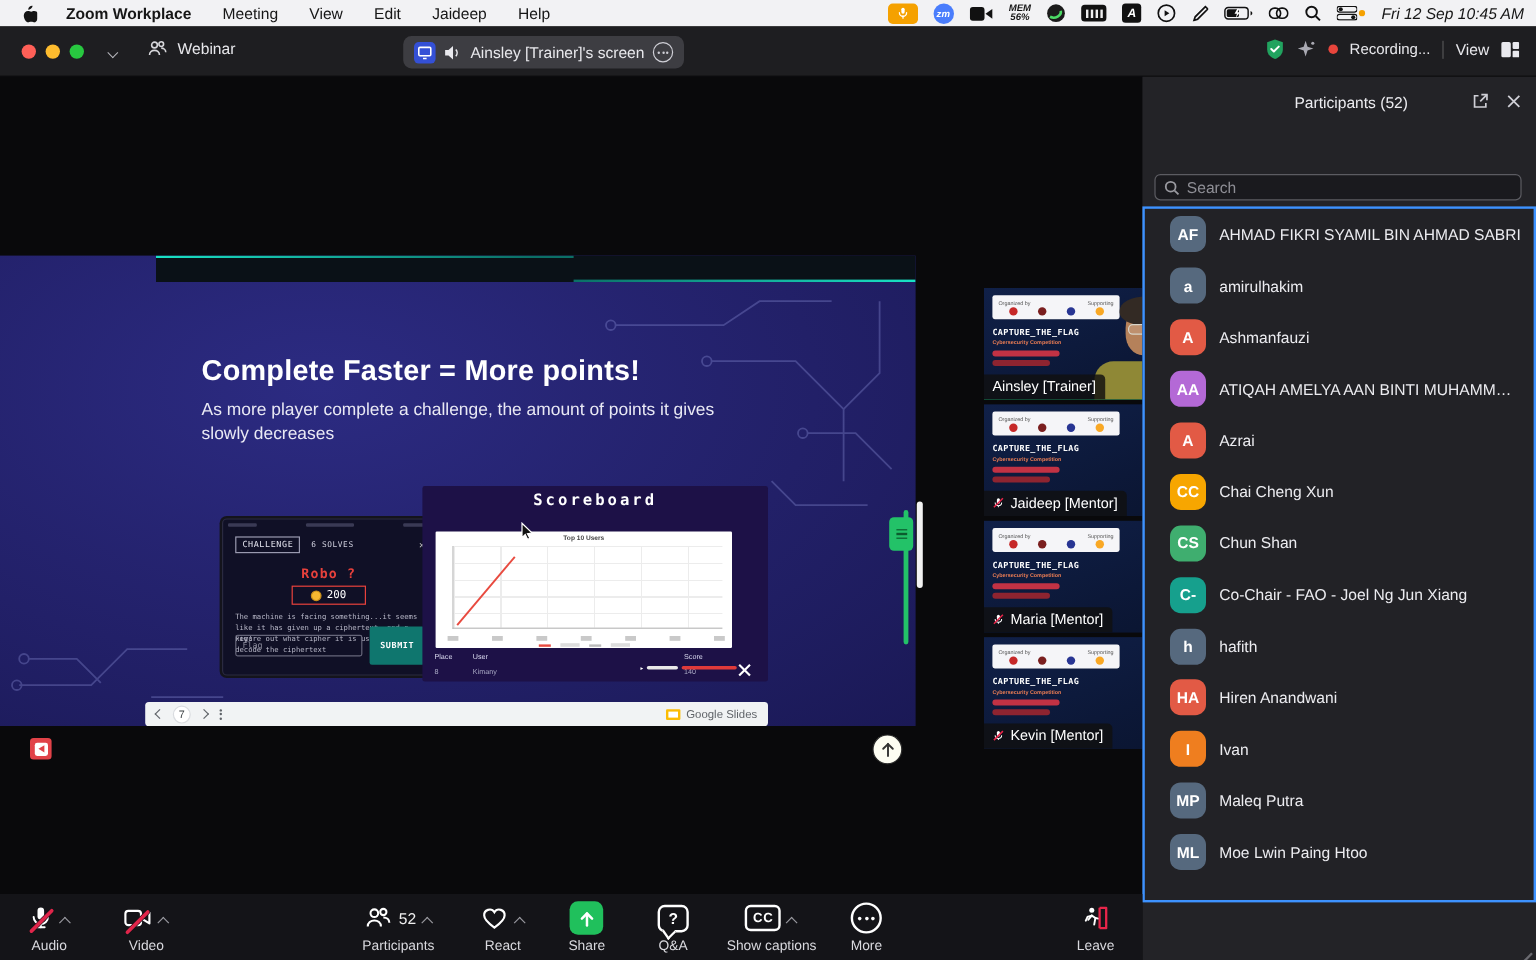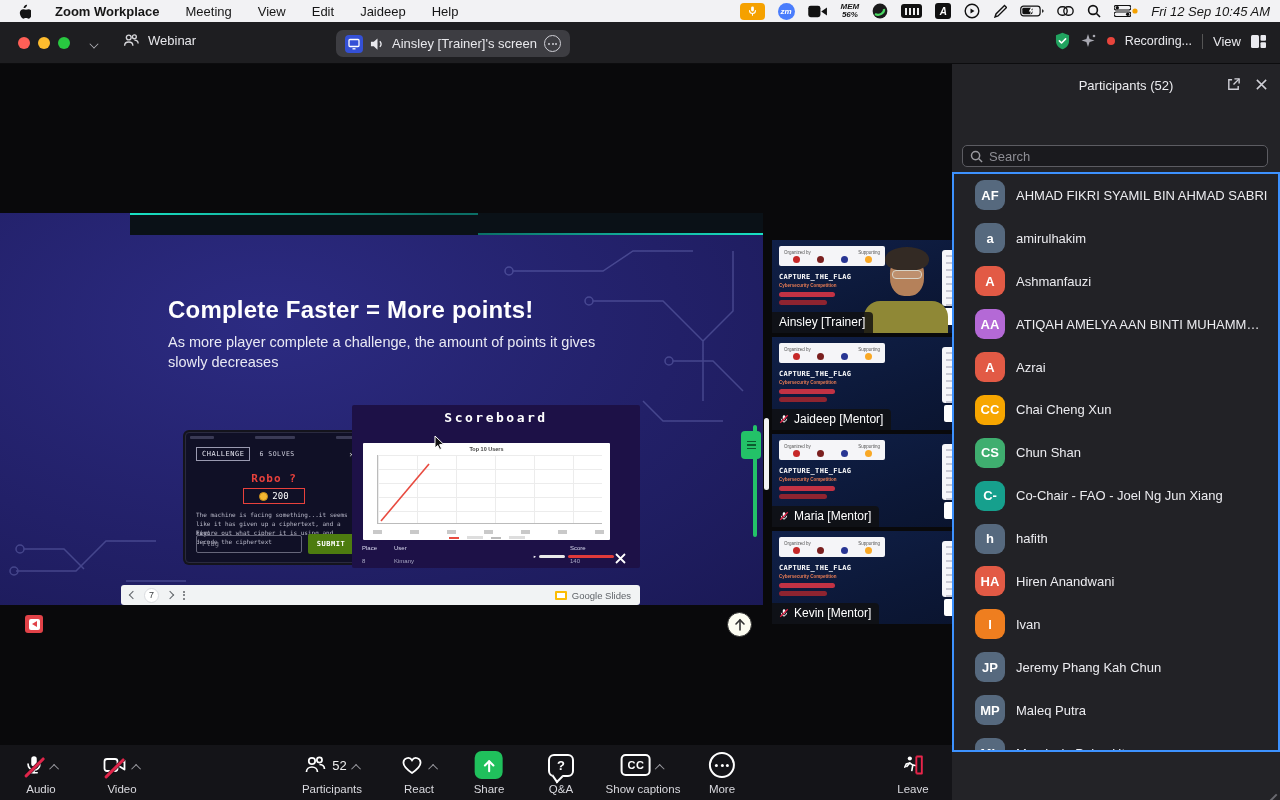--- a/index.html
+++ b/index.html
@@ -78,21 +78,21 @@
     font-weight:700; font-size:11px; letter-spacing:1px; }
   .ch-points { position:absolute; left:50%; top:55px; transform:translateX(-50%); width:62px; height:16px;
     border:1.5px solid #e8413c; display:flex; align-items:center; justify-content:center; gap:4px;
     color:#fff; font-size:9px; }
   .coin { width:9px; height:9px; border-radius:50%; background:#f5b731; border:1px solid #c98f1b; }
   .ch-desc { position:absolute; left:10px; right:10px; color:#b9b9c9; font-size:6px; line-height:1.5; }
   .ch-desc.d1 { top:77px; } .ch-desc.d2 { top:95px; }
   .ch-form { position:absolute; left:10px; right:8px; bottom:8px; display:flex; gap:6px; align-items:center; }
   .ch-input { flex:1; height:18px; border:1px solid #66667a; border-radius:2px; color:#8a8a9a;
     font-size:7px; display:flex; align-items:center; padding-left:5px; }
-  .ch-submit { width:46px; height:20px; background:#4d7c0f; border-radius:2px; color:#fff;
+  .ch-submit { width:46px; height:32px; background:#0f766e; border-radius:2px; color:#fff;
     font-size:7px; font-weight:700; display:flex; align-items:center; justify-content:center; letter-spacing:.5px; }
 
   
   #scoreboard { position:absolute; left:352px; top:192px; width:288px; height:163px;
     background:#1d1147; border-radius:2px; }
   .sb-title { position:absolute; left:0; right:0; top:5px; text-align:center; color:#fff;
     font-family:"DejaVu Sans Mono",monospace; font-weight:700; font-size:13px; letter-spacing:2.5px; }
   .sb-chart { position:absolute; left:11px; top:38px; width:247px; height:97px; background:#fff; border-radius:1px; }
   .sb-chart-title { position:absolute; left:0; right:0; top:3px; text-align:center; color:#444;
     font-size:5.5px; font-weight:700; }
@@ -137,21 +137,21 @@
   #uparrow { position:absolute; left:727px; top:548px; width:25px; height:25px; border-radius:50%;
     background:#fdfdf2; border:1px solid #2a2a2a; display:flex; align-items:center; justify-content:center; }
   #strip-handle { position:absolute; left:741px; top:367px; width:20px; height:28px; background:#23c268;
     border-radius:4px; display:flex; flex-direction:column; gap:2px; align-items:center; justify-content:center; }
   #strip-handle i { width:9px; height:1.5px; background:#0c5c2e; }
   #strip-line { position:absolute; left:753px; top:361px; width:4px; height:112px; background:#23c268; border-radius:2px; }
   #strip-scroll { position:absolute; left:764px; top:354px; width:5px; height:72px; background:#f2f2f2; border-radius:3px; }
 
   
   #thumbs { position:absolute; left:772px; top:176px; width:172px; display:flex; flex-direction:column; gap:4px; }
-  .thumb { position:relative; width:206px; height:93px; background:#0d1a3c; overflow:hidden; }
+  .thumb { position:relative; width:206px; height:93px; background:#0d1a3c; overflow:hidden;margin-left:48px; }
   .thumb.active { outline:2px solid #21b551; outline-offset:-2px; }
   .poster { position:absolute; inset:0; background:linear-gradient(160deg,#102048,#0c1838 60%,#0a142e); }
   .p-strip { position:absolute; left:7px; top:6px; width:106px; height:20px; background:#f5f5f8; border-radius:2px;
     display:flex; flex-direction:column; justify-content:center; gap:1px; padding:0 5px; }
   .p-strip .lbls { display:flex; justify-content:space-between; font-size:4.5px; color:#555; }
   .p-strip .dots { display:flex; justify-content:space-around; }
   .p-strip .dots i { width:7px; height:7px; border-radius:50%; }
   .p-title { position:absolute; left:7px; top:33px; font-family:"DejaVu Sans Mono",monospace;
     font-weight:700; font-size:7px; color:#fff; letter-spacing:.3px; }
   .p-sub { position:absolute; left:7px; top:43px; font-size:4.5px; color:#e87c54; font-weight:700; }
@@ -737,26 +737,20 @@
           <span class="pname">Hiren Anandwani</span>
         </div>
 
         <div class="prow">
           <span class="avatar" style="background: rgb(239, 126, 31);">
             <span>I</span>
           </span>
           <span class="pname">Ivan</span>
         </div>
 
-        <div class="prow">
-          <span class="avatar" style="background: rgb(86, 105, 126);">
-            <span>JP</span>
-          </span>
-          <span class="pname">Jeremy Phang Kah Chun</span>
-        </div>
 
         <div class="prow">
           <span class="avatar" style="background: rgb(86, 105, 126);">
             <span>MP</span>
           </span>
           <span class="pname">Maleq Putra</span>
         </div>
 
         <div class="prow">
           <span class="avatar" style="background: rgb(86, 105, 126);">

